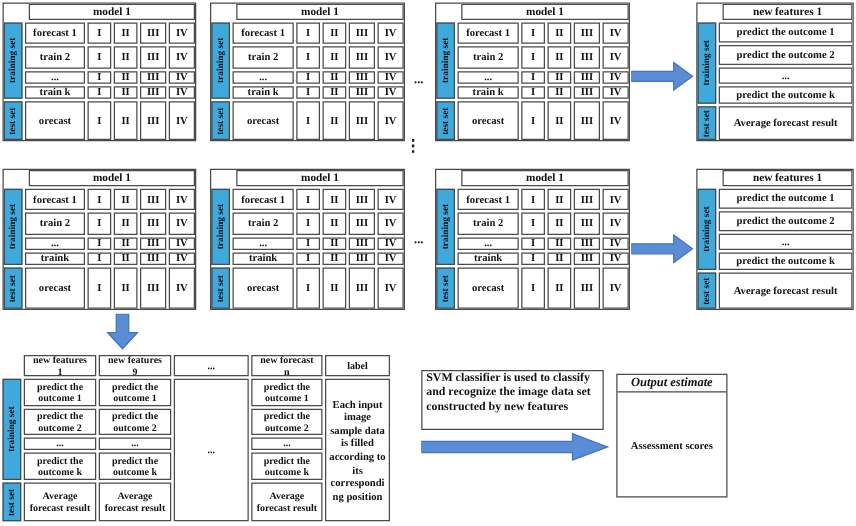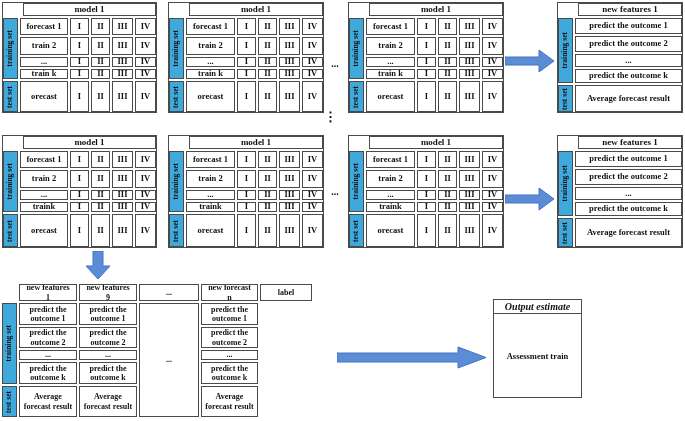--- a/index.html
+++ b/index.html
@@ -330,22 +330,24 @@
       <div class="c cellp" style="grid-area: 3 / 3;">predict the outcome 2</div>
       <div class="c cellp" style="grid-area: 4 / 3;">...</div>
       <div class="c cellp" style="grid-area: 5 / 3;">predict the outcome k</div>
       <div class="c cellp" style="grid-area: 6 / 3;">Average forecast result</div>
       <div class="c cellp" style="grid-area: 2 / 5;">predict the outcome 1</div>
       <div class="c cellp" style="grid-area: 3 / 5;">predict the outcome 2</div>
       <div class="c cellp" style="grid-area: 4 / 5;">...</div>
       <div class="c cellp" style="grid-area: 5 / 5;">predict the outcome k</div>
       <div class="c cellp" style="grid-area: 6 / 5;">Average forecast result</div>
       <div class="c cellp" style="grid-area: 2 / 4 / 7;">...</div>
-    </div>
-
+      <div class="c labelcell" style="grid-area: 2 / 6 / 7;">Each input image sample data is filled according to its corresponding position</div>
+    </div>
+
+  <div class="svmbox">SVM classifier is used to classify and recognize the image data set constructed by new features</div>
   <svg class="arr pos-arl" width="151" height="23">
     <polygon points="0,7 121,7 121,1 149,11.5 121,22 121,16 0,16" fill="var(--arrow-fill)" stroke="var(--arrow-stroke)" stroke-width="1"></polygon>
   </svg>
   <div class="outbox">
     <div class="outhead">Output estimate</div>
-    <div class="outbody">Assessment train</div>
+    <div class="outbody">Assessment scores</div>
   </div>
 </div>
 
 </body></html>

